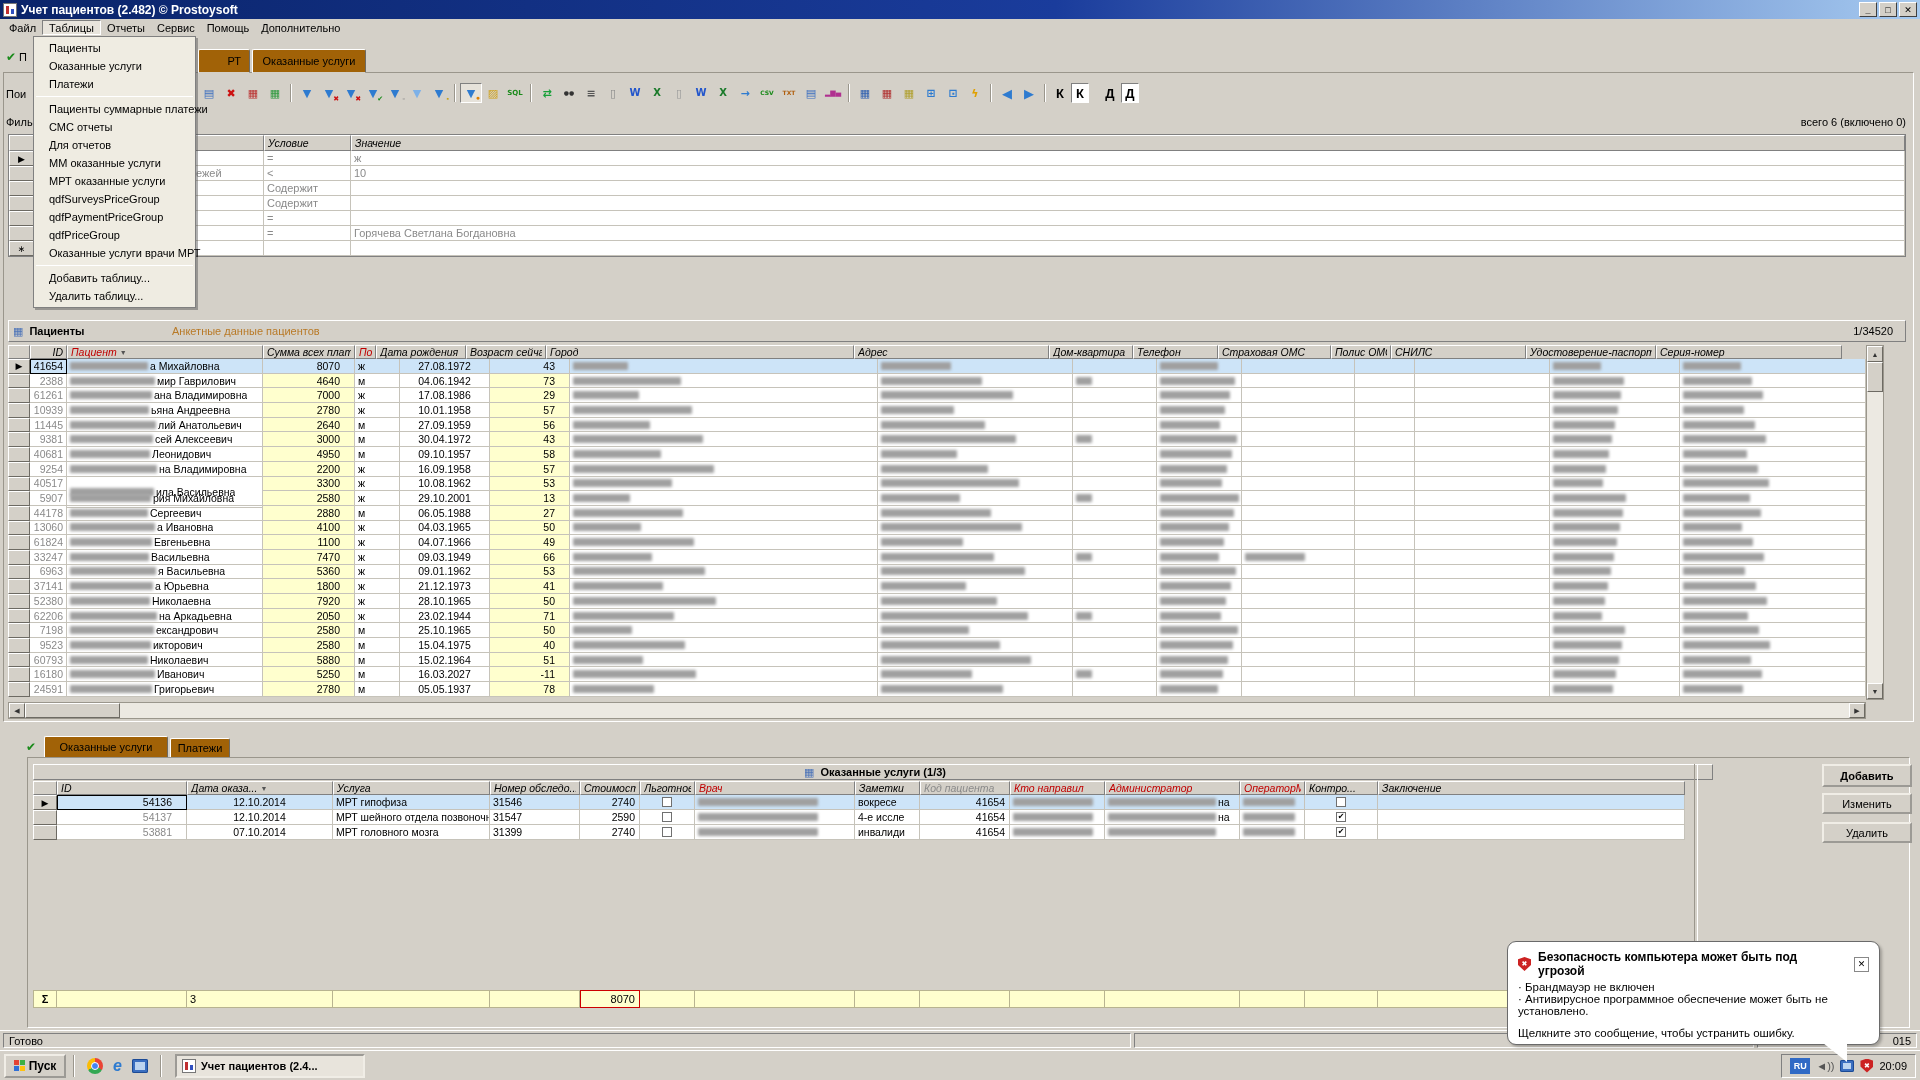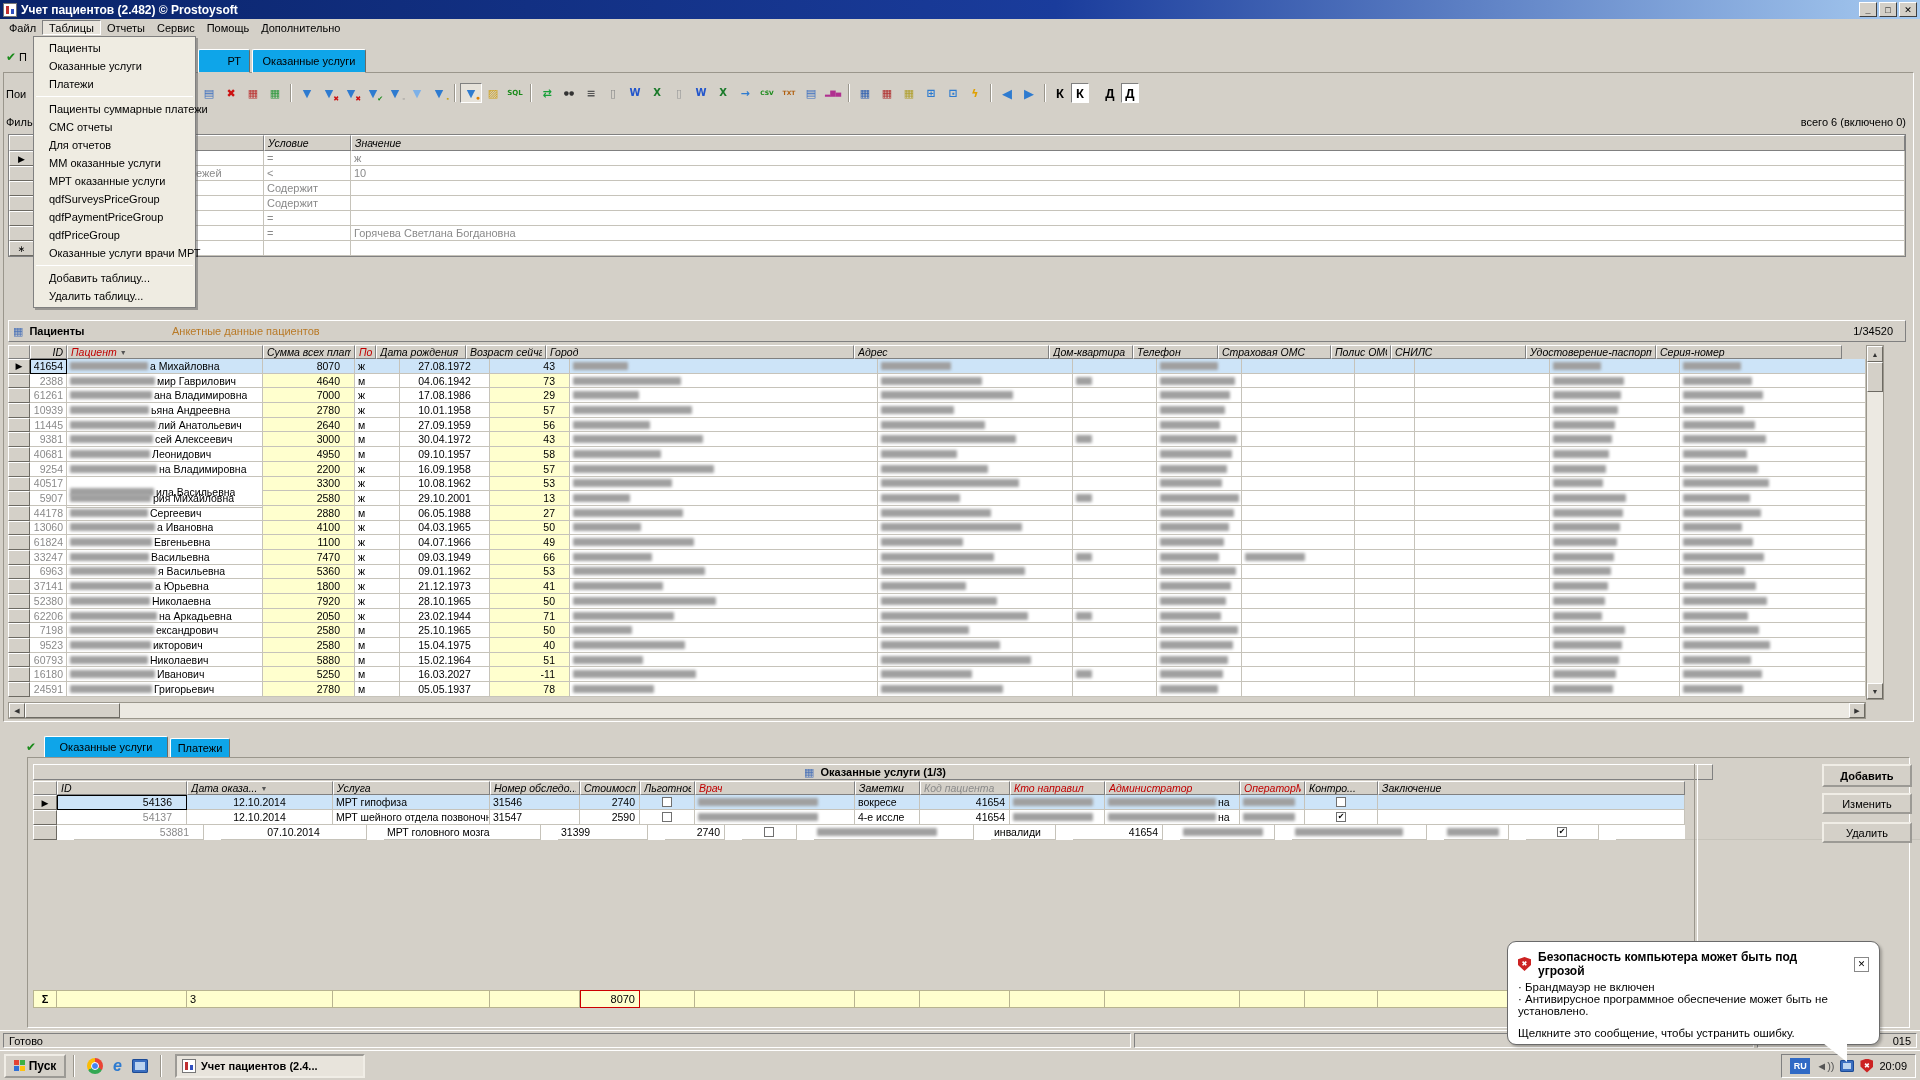--- a/index.html
+++ b/index.html
@@ -21,21 +21,21 @@
   .mb-item { padding:1px 6px; height:15px; display:flex; align-items:center; }
   .mb-open { border:1px solid; border-color:#808080 #fff #fff #808080; background:#e8e4dc; }
 
   
   #table-menu { left:33px; top:36px; width:163px; background:#efece2; border:1px solid #808080; box-shadow:2px 2px 0 rgba(80,80,80,.45); padding:2px 0; z-index:50; }
   .menu-item { height:18px; line-height:18px; padding-left:15px; white-space:nowrap; }
   .menu-sep { height:1px; background:#a8a49a; margin:3px 2px; border-bottom:1px solid #fff; }
 
   
   .groupline { border-top:1px solid #9a968c; }
-  .tab { background:#0ea5e9; border:1px solid; border-color:#fff #6d6a63 #d4d0c8 #fff; border-radius:2px 2px 0 0; display:flex; align-items:center; justify-content:center; }
+  .tab { background:#a16207; border:1px solid; border-color:#fff #6d6a63 #d4d0c8 #fff; border-radius:2px 2px 0 0; display:flex; align-items:center; justify-content:center; }
   .check { color:#1a8a1a; font-weight:bold; font-size:12px; }
 
   
   #toolbar { left:198px; top:80px; height:26px; display:flex; align-items:center; }
   .tb-btn { width:22px; height:20px; display:flex; align-items:center; justify-content:center; position:relative; flex:none; }
   .tb-box { border:1px solid; border-color:#808080 #fff #fff #808080; background:#e6e2da; }
   .tb-glyph { font-size:11px; font-weight:bold; line-height:1; font-family:"DejaVu Sans",sans-serif; }
   .tb-badge { position:absolute; right:1px; bottom:1px; font-size:7px; line-height:7px; font-weight:bold; }
   .tb-sep { width:2px; height:18px; border-left:1px solid #9a968c; border-right:1px solid #fff; margin:0 4px; flex:none; }
   .tb-letter { width:18px; height:20px; display:flex; align-items:center; justify-content:center; font-weight:bold; font-size:13px; margin:0 1px; flex:none; }
@@ -1251,21 +1251,21 @@
         <span style="margin-left: 2px;">на</span>
       </div>
       <div class="dcell" style="width: 65px;">
         <span class="blur" style="width: 52px;"></span>
       </div>
       <div class="dcell" style="width: 73px; justify-content: center;">
         <span class="cb">✔</span>
       </div>
       <div class="dcell" style="width: 307px;"></div>
     </div>
-    <div class="g-row" style="height: 15px; gap: 17px;">
+    <div class="g-row" style="height: 15px;">
       <div class="selcell" style="width: 24px;"></div>
       <div class="dcell graytxt" style="width: 130px; justify-content: flex-end; padding-right: 14px;">53881</div>
       <div class="dcell" style="width: 146px; justify-content: center;">07.10.2014</div>
       <div class="dcell" style="width: 157px;">МРТ головного мозга</div>
       <div class="dcell" style="width: 90px;">31399</div>
       <div class="dcell" style="width: 60px; justify-content: flex-end; padding-right: 4px;">2740</div>
       <div class="dcell" style="width: 55px; justify-content: center;">
         <span class="cb"></span>
       </div>
       <div class="dcell" style="width: 160px;">

